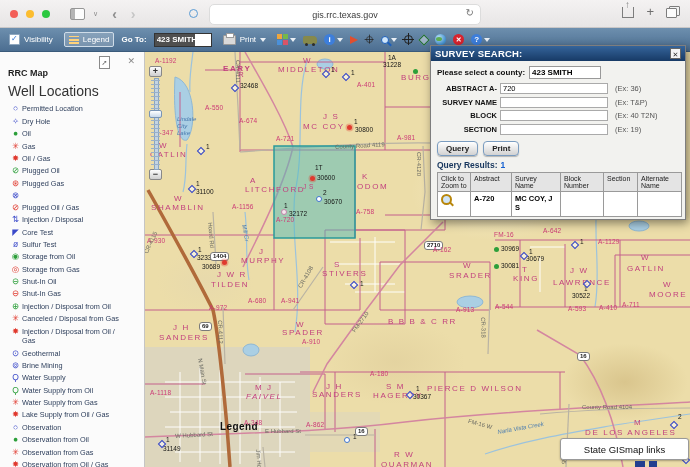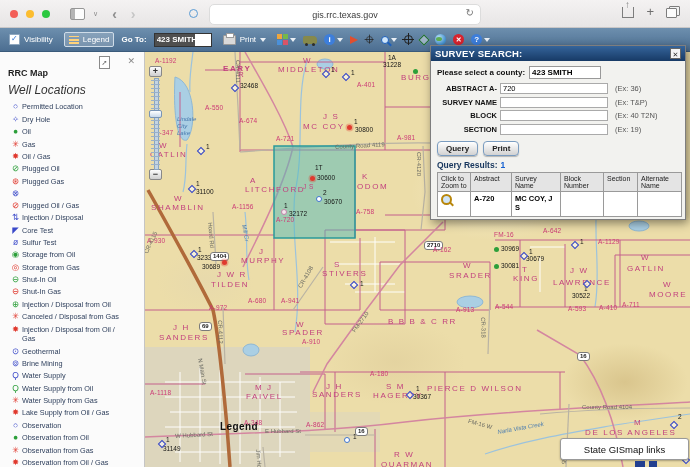--- a/index.html
+++ b/index.html
@@ -57,21 +57,21 @@
   .tsearch{margin-left:auto;width:150px;height:15px;background:#fff;border:1px solid #b7c7d7;border-radius:8px;display:flex;align-items:center;padding:0 5px;gap:3px;}
   .tsearch input{flex:1;border:none;outline:none;font-size:7.5px;font-style:italic;color:#444;background:transparent;}
   .tsearch input::placeholder{color:#9aa4ae;font-style:italic;}
   .ico-mag-g{width:6px;height:6px;border:1.4px solid #555;border-radius:50%;position:relative;box-sizing:border-box;}
   .ico-mag-g:after{content:"";position:absolute;width:4px;height:1.4px;background:#555;transform:rotate(45deg);right:-3px;bottom:-1px;}
   
   .sidebar{position:absolute;left:0;top:52px;width:145px;bottom:0;background:#fbfbfb;border-right:1px solid #c5c5c5;overflow:hidden;box-sizing:border-box;}
   .sb-export{position:absolute;right:34px;top:4px;width:9px;height:11px;border:1px solid #8a8a8a;background:#fff;font-size:7px;color:#666;text-align:center;line-height:11px;}
   .sb-close{position:absolute;right:9px;top:4px;font-size:9px;color:#8a8a8a;}
   .sb-title{font-size:9px;font-weight:bold;color:#1e1e1e;padding:16px 0 0 8px;}
-  .sb-sub{font-size:12px;color:#333;padding:5px 0 4px 8px;font-style:italic;}
+  .sb-sub{font-size:14px;color:#333;padding:5px 0 4px 8px;}
   .leg-item{display:flex;align-items:flex-start;padding:1.4px 0 1.4px 9px;}
   .leg-sym{width:13px;flex:none;text-align:center;font-size:8.5px;line-height:9px;color:var(--c,#444);}
   .leg-lab{font-size:7.3px;line-height:9.6px;color:#2e3f5c;width:103px;}
   
   .map{position:absolute;left:145px;top:52px;width:545px;height:415px;overflow:hidden;background-color:#ecdda9;
     background-image:
       radial-gradient(120px 70px at 350px 140px,rgba(243,233,198,.9),rgba(243,233,198,0) 70%),
       radial-gradient(90px 55px at 480px 330px,rgba(214,193,136,.85),rgba(214,193,136,0) 70%),
       radial-gradient(100px 60px at 250px 310px,rgba(226,209,158,.8),rgba(226,209,158,0) 70%),
       radial-gradient(80px 50px at 430px 60px,rgba(222,203,147,.8),rgba(222,203,147,0) 70%),
@@ -533,21 +533,21 @@
       <div class="mlabel t-survey" style="left: 482px; top: 212px;">GATLIN</div>
       <div class="mlabel t-survey" style="left: 518px; top: 228px;">W</div>
       <div class="mlabel t-survey" style="left: 504px; top: 238px;">MOORE</div>
       <div class="mlabel t-abstract" style="left: 350px; top: 251px;">A-544</div>
       <div class="mlabel t-abstract" style="left: 423px; top: 253px;">A-593</div>
       <div class="mlabel t-abstract" style="left: 454px; top: 252px;">A-410</div>
       <div class="mlabel t-abstract" style="left: 477px; top: 249px;">A-711</div>
       <div class="mlabel t-abstract" style="left: 5px; top: 337px;">A-1118</div>
       <div class="mlabel t-road" style="left: 58px; top: 306px; transform: rotate(80deg);">N Main St</div>
       <div class="mlabel t-survey" style="left: 110px; top: 331px;">M J</div>
-      <div class="mlabel t-survey" style="left: 101px; top: 340px;">FAIVEL</div>
+      <div class="mlabel t-survey" style="left: 101px; top: 340px; font-style: italic;">FAIVEL</div>
       <div class="mlabel t-city" style="left: 75px; top: 369px;">Legend</div>
       <div class="mlabel t-abstract" style="left: 99px; top: 367px;">A-348</div>
       <div class="mlabel t-road" style="left: 120px; top: 376px;">E Hubbard St</div>
       <div class="mlabel t-road" style="left: 30px; top: 381px; transform: rotate(-3deg);">W Hubbard St</div>
       <div class="mlabel t-well" style="left: 21px; top: 384px;">1</div>
       <div class="mlabel t-well" style="left: 18px; top: 393px;">31149</div>
       <div class="mlabel t-road" style="left: 116px; top: 397px; transform: rotate(85deg);">Jim Ho</div>
       <div class="mlabel t-abstract" style="left: 225px; top: 318px;">A-180</div>
       <div class="mlabel t-survey" style="left: 181px; top: 330px;">J H</div>
       <div class="mlabel t-survey" style="left: 167px; top: 338px;">SANDERS</div>

